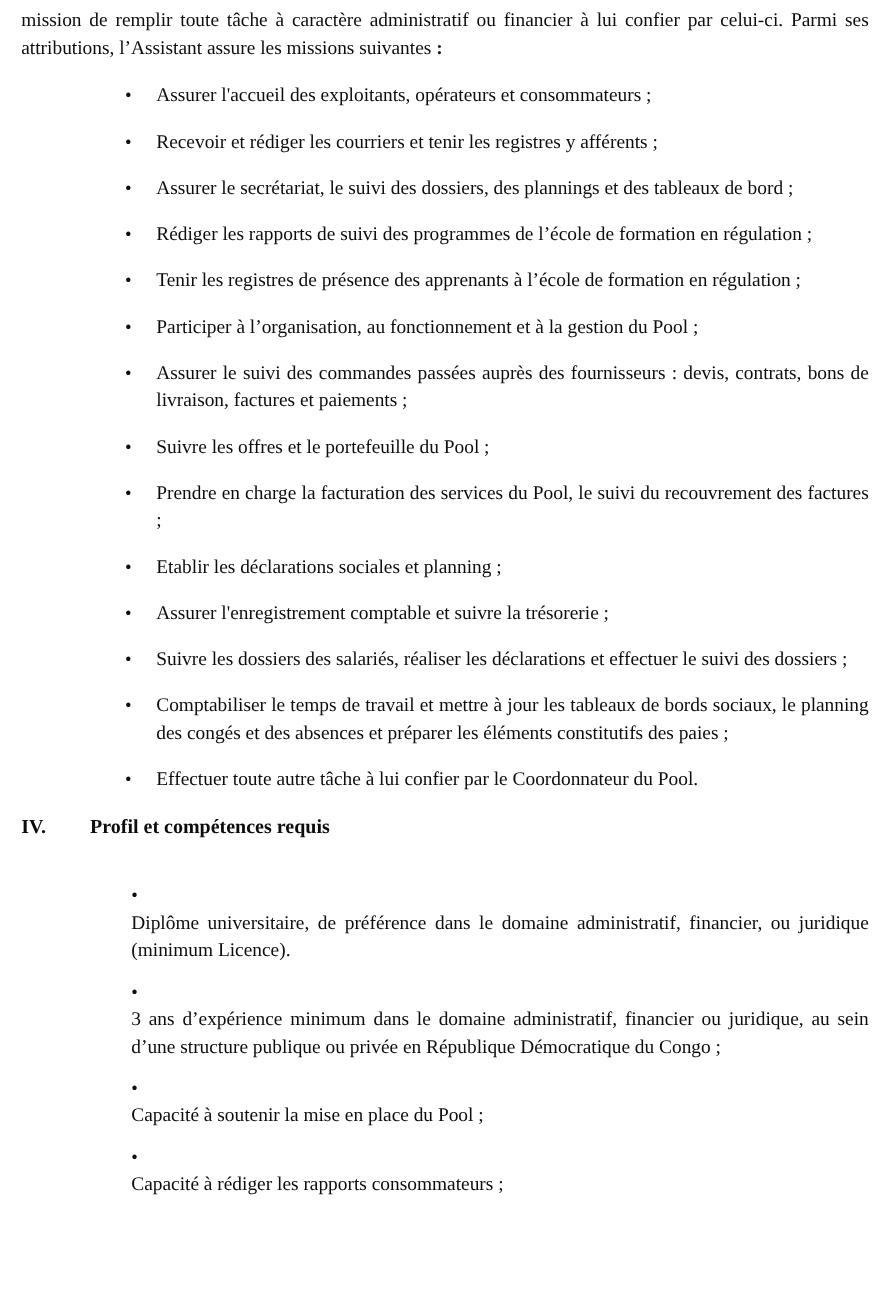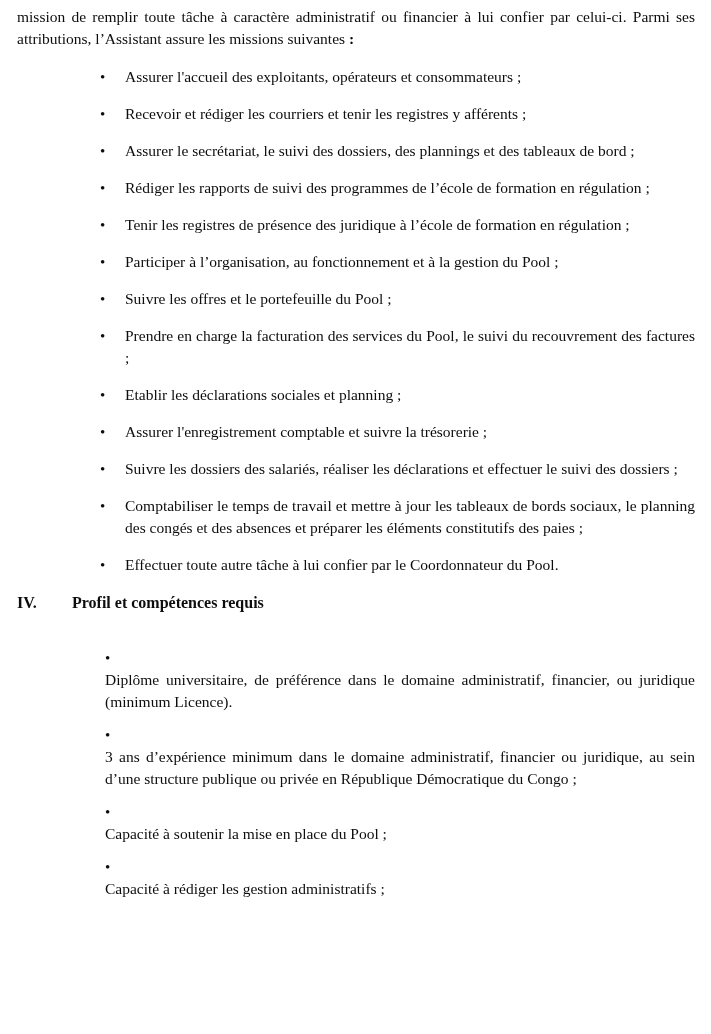--- a/index.html
+++ b/index.html
@@ -73,25 +73,29 @@
     <div class="item">
         <span class="marker"></span>
         <span class="item-text">Assurer le secrétariat, le suivi des dossiers, des plannings et des tableaux de bord ;</span>
       </div>
     <div class="item">
         <span class="marker"></span>
         <span class="item-text">Rédiger les rapports de suivi des programmes de l’école de formation en régulation ;</span>
       </div>
     <div class="item">
         <span class="marker"></span>
-        <span class="item-text">Tenir les registres de présence des juridique à l’école de formation en régulation ;</span>
+        <span class="item-text">Tenir les registres de présence des apprenants à l’école de formation en régulation ;</span>
       </div>
     <div class="item">
         <span class="marker"></span>
         <span class="item-text">Participer à l’organisation, au fonctionnement et à la gestion du Pool ;</span>
+      </div>
+    <div class="item">
+        <span class="marker"></span>
+        <span class="item-text">Assurer le suivi des commandes passées auprès des fournisseurs : devis, contrats, bons de livraison, factures et paiements ;</span>
       </div>
     <div class="item">
         <span class="marker"></span>
         <span class="item-text">Suivre les offres et le portefeuille du Pool ;</span>
       </div>
     <div class="item">
         <span class="marker"></span>
         <span class="item-text">Prendre en charge la facturation des services du Pool, le suivi du recouvrement des factures ;</span>
       </div>
     <div class="item">
@@ -129,17 +133,17 @@
     <div class="item">
         <span class="marker"></span>
         <span class="item-text">3 ans d’expérience minimum dans le domaine administratif, financier ou juridique, au sein d’une structure publique ou privée en République Démocratique du Congo ;</span>
       </div>
     <div class="item">
         <span class="marker"></span>
         <span class="item-text">Capacité à soutenir la mise en place du Pool ;</span>
       </div>
     <div class="item">
         <span class="marker"></span>
-        <span class="item-text">Capacité à rédiger les gestion administratifs ;</span>
+        <span class="item-text">Capacité à rédiger les rapports consommateurs ;</span>
       </div>
   </div>
 
 </div>
 
 </body></html>

